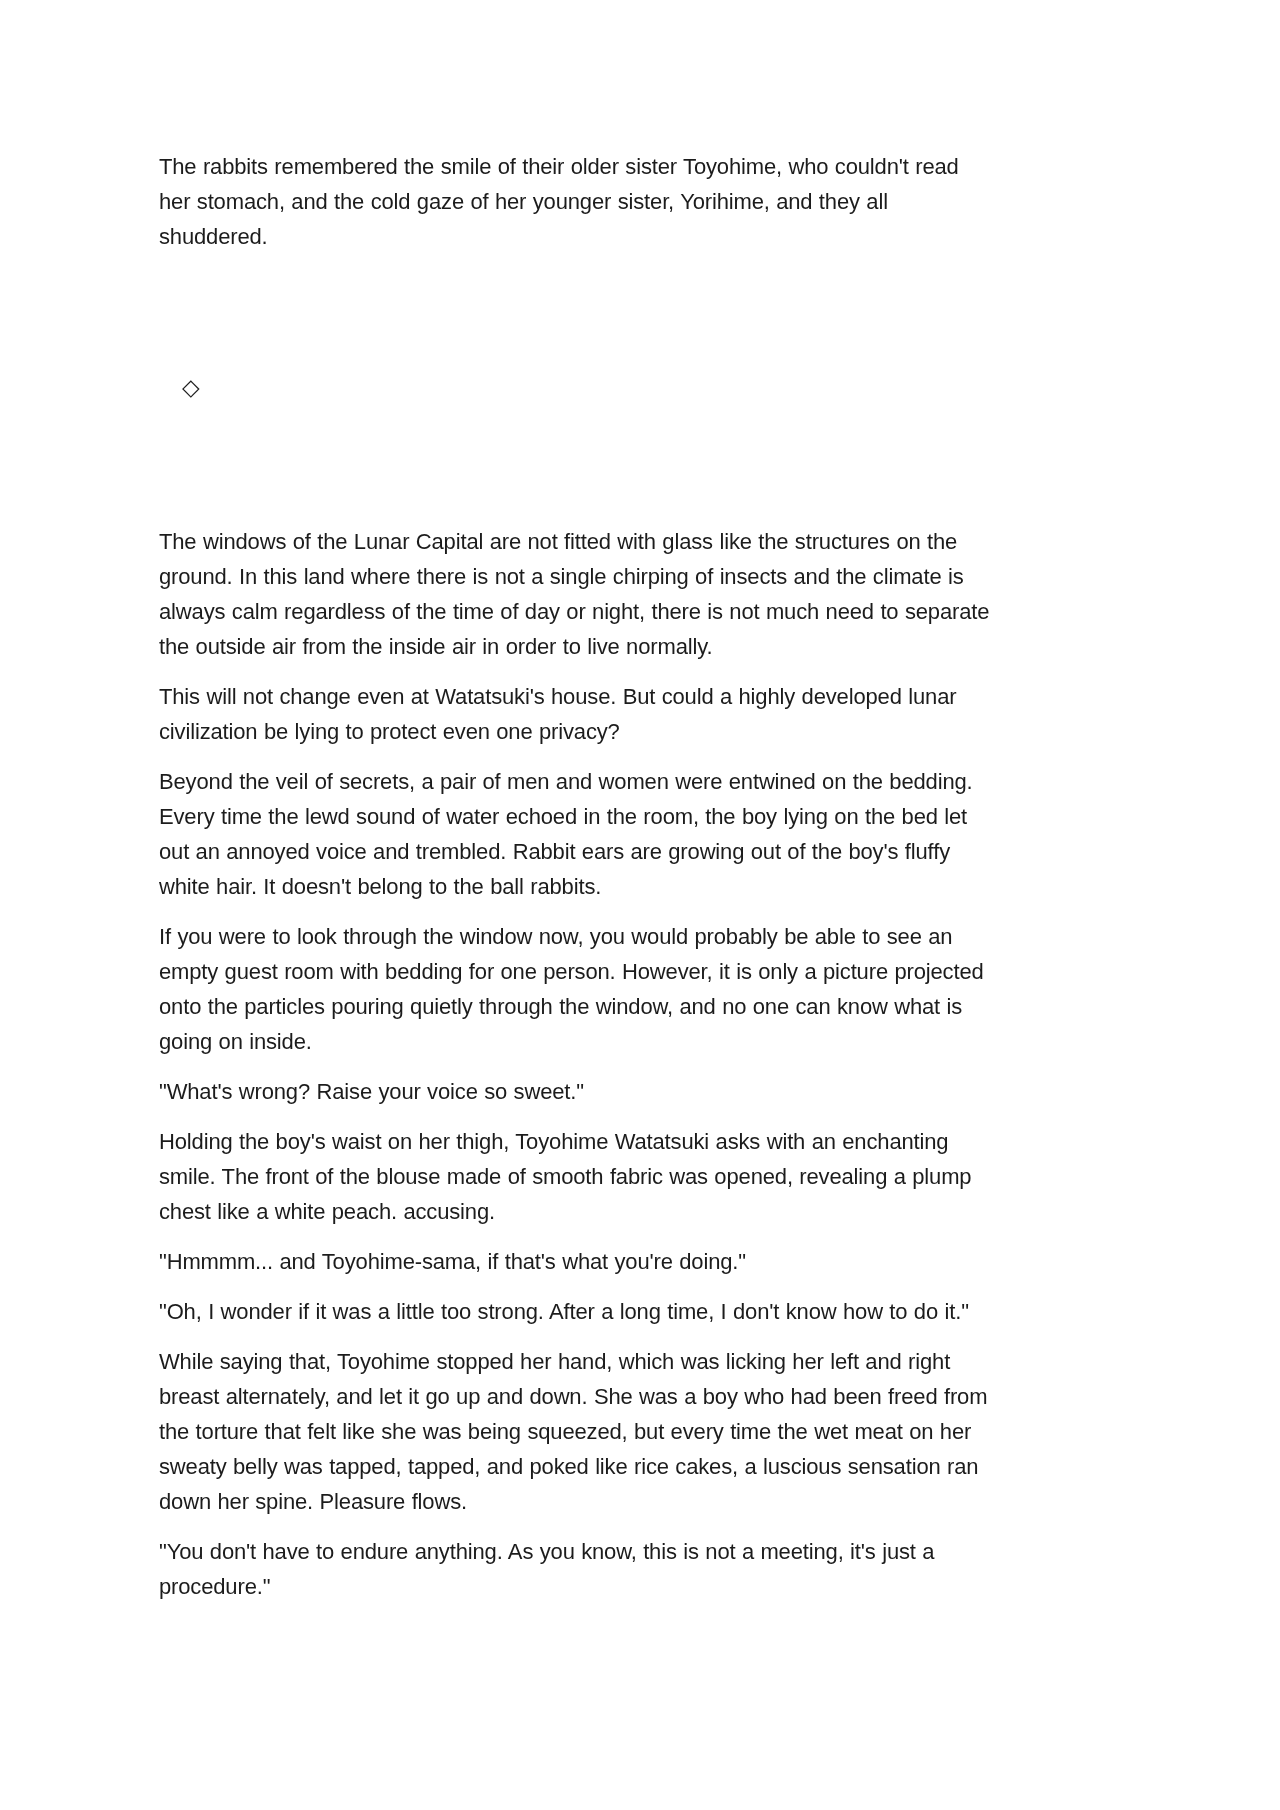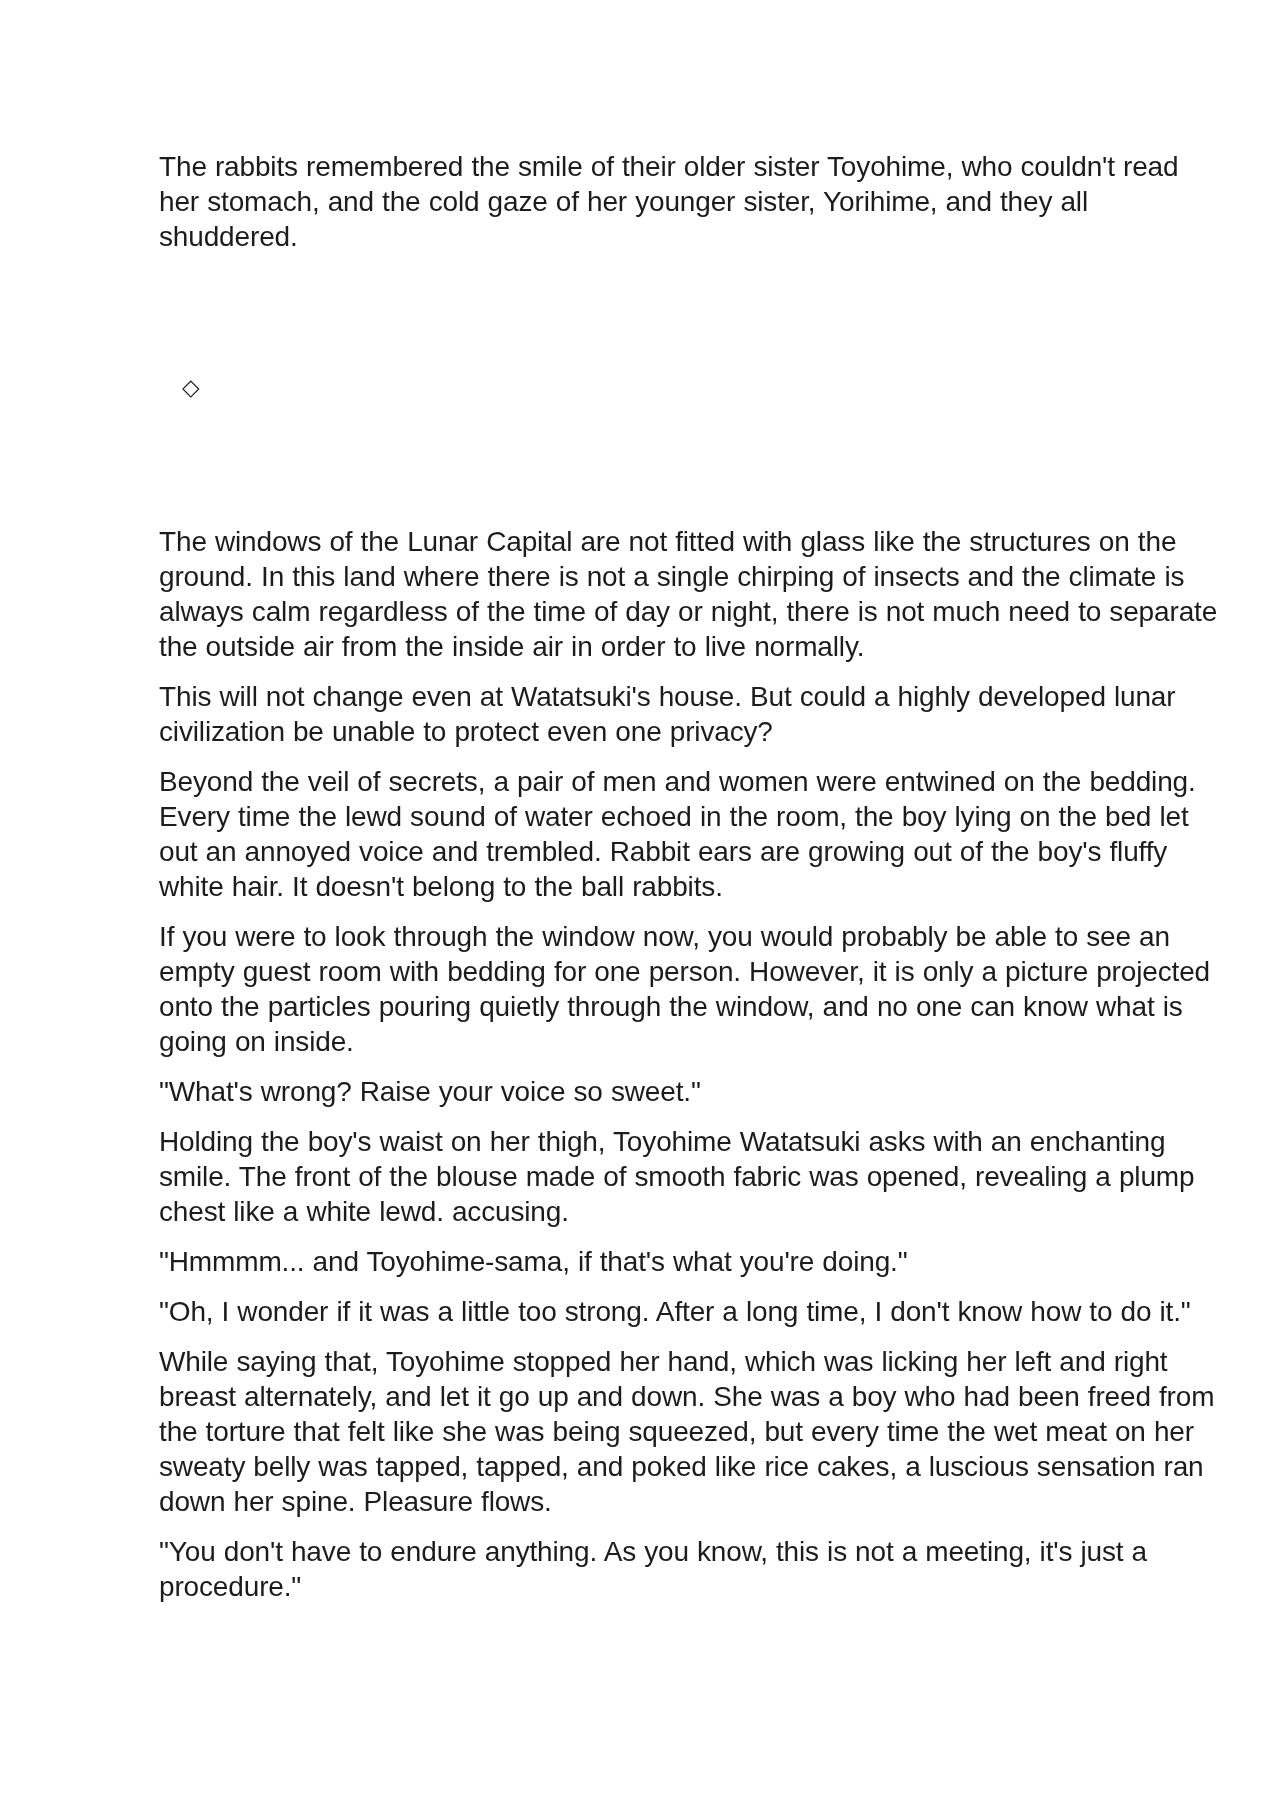--- a/index.html
+++ b/index.html
@@ -17,21 +17,21 @@
     color: #1c1c1c;
   }
   .content {
     position: absolute;
     left: 159px;
     top: 149px;
     right: 30px;
   }
   .para {
     margin: 0 0 15px 0;
-    font-size: 28px;
+    font-size: 22px;
     line-height: 35px;
     letter-spacing: -0.15px;
     white-space: pre-wrap;
     word-spacing: 0.5px;
   }
   .divider-para {
     margin-top: 116px;
     margin-bottom: 119px;
     padding-left: 23px;
     font-size: 23px;
@@ -45,33 +45,33 @@
   <div class="content">
     <p class="para">The rabbits remembered the smile of their older sister Toyohime, who couldn't read
 her stomach, and the cold gaze of her younger sister, Yorihime, and they all
 shuddered.</p>
     <p class="para divider-para">◇</p>
     <p class="para">The windows of the Lunar Capital are not fitted with glass like the structures on the
 ground. In this land where there is not a single chirping of insects and the climate is
 always calm regardless of the time of day or night, there is not much need to separate
 the outside air from the inside air in order to live normally.</p>
     <p class="para">This will not change even at Watatsuki's house. But could a highly developed lunar
-civilization be unable to protect even one privacy?</p>
+civilization be lying to protect even one privacy?</p>
     <p class="para">Beyond the veil of secrets, a pair of men and women were entwined on the bedding.
 Every time the lewd sound of water echoed in the room, the boy lying on the bed let
 out an annoyed voice and trembled. Rabbit ears are growing out of the boy's fluffy
 white hair. It doesn't belong to the ball rabbits.</p>
     <p class="para">If you were to look through the window now, you would probably be able to see an
 empty guest room with bedding for one person. However, it is only a picture projected
 onto the particles pouring quietly through the window, and no one can know what is
 going on inside.</p>
     <p class="para">"What's wrong? Raise your voice so sweet."</p>
     <p class="para">Holding the boy's waist on her thigh, Toyohime Watatsuki asks with an enchanting
 smile. The front of the blouse made of smooth fabric was opened, revealing a plump
-chest like a white lewd. accusing.</p>
+chest like a white peach. accusing.</p>
     <p class="para">"Hmmmm... and Toyohime-sama, if that's what you're doing."</p>
     <p class="para">"Oh, I wonder if it was a little too strong. After a long time, I don't know how to do it."</p>
     <p class="para">While saying that, Toyohime stopped her hand, which was licking her left and right
 breast alternately, and let it go up and down. She was a boy who had been freed from
 the torture that felt like she was being squeezed, but every time the wet meat on her
 sweaty belly was tapped, tapped, and poked like rice cakes, a luscious sensation ran
 down her spine. Pleasure flows.</p>
     <p class="para">"You don't have to endure anything. As you know, this is not a meeting, it's just a
 procedure."</p>
   </div>

